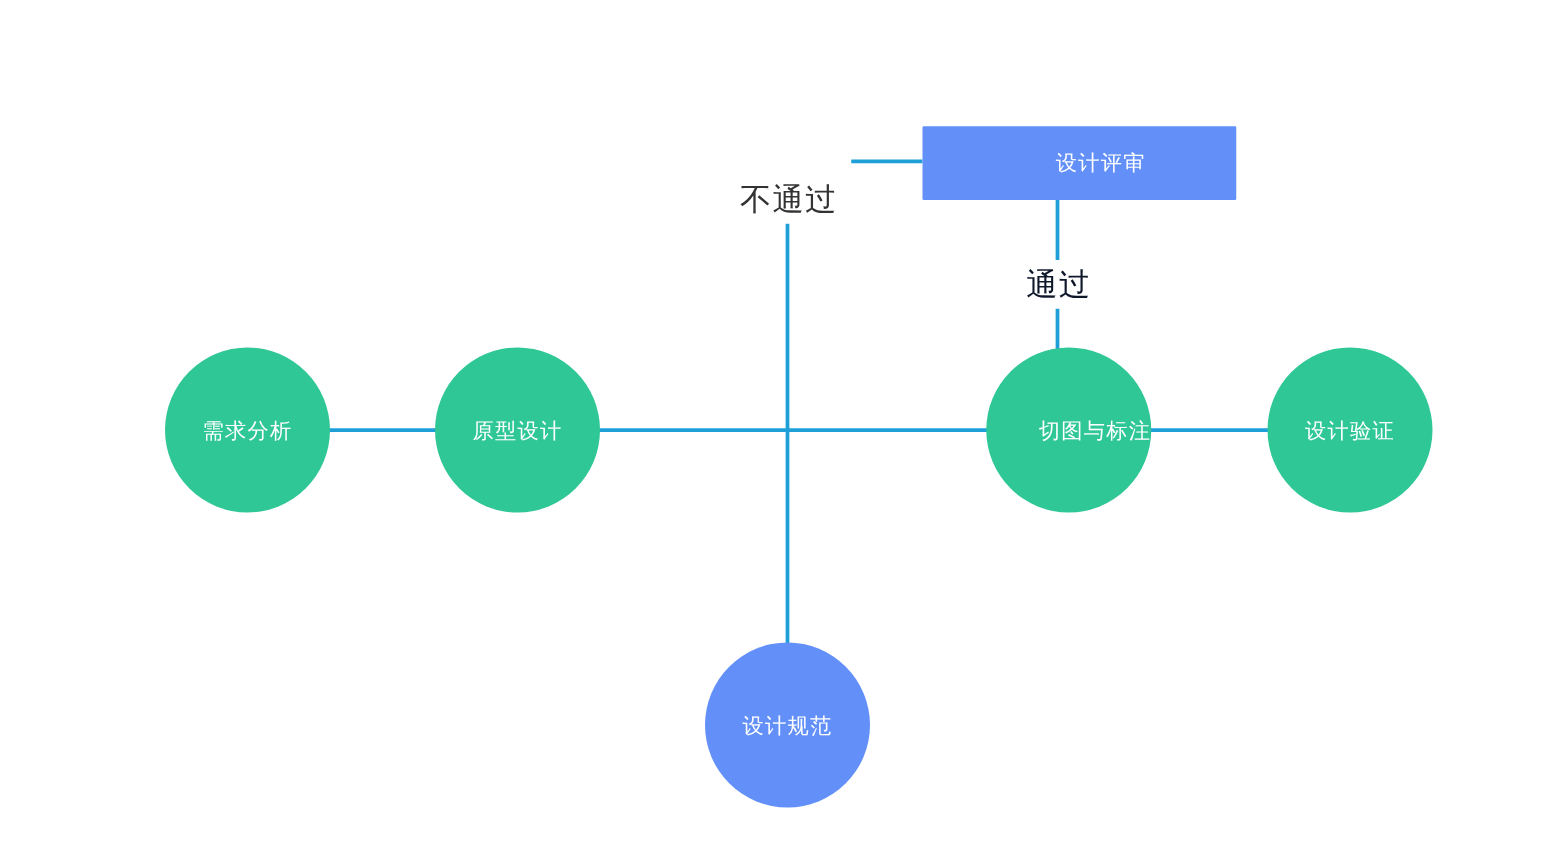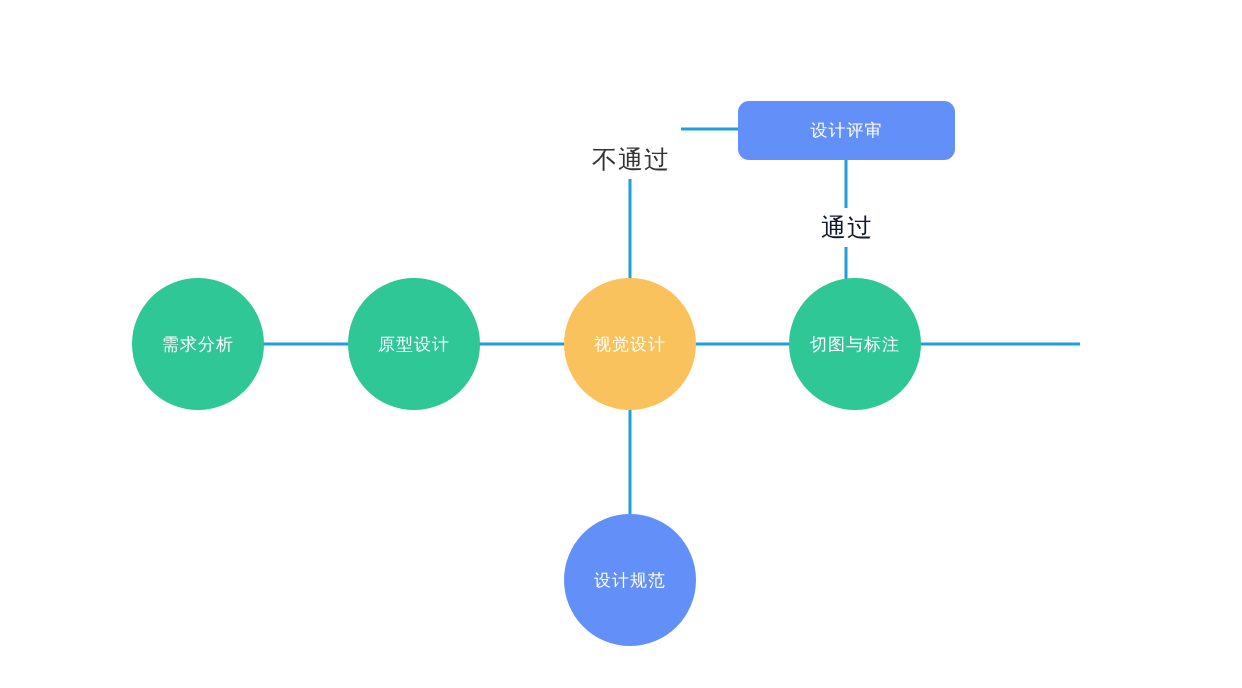--- a/index.html
+++ b/index.html
@@ -39,21 +39,22 @@
     text-align: center;
   }
   .node.circle {
     width: 132px;
     height: 132px;
     border-radius: 50%;
   }
   .node.rect {
     width: 217px;
     height: 59px;
-    border-radius: 11px;
+    border-radius: 1px;
+    padding-left: 34px;
   }
   .edge-label {
     position: absolute;
     z-index: 3;
     transform: translateX(-50%);
     background: #ffffff;
     padding: 3px 7px;
     font-size: 25px;
     letter-spacing: 1px;
     white-space: nowrap;
@@ -73,28 +74,28 @@
   </svg>
 
   <div class="node circle" style="left: 132px; top: 278px; background: rgb(47, 199, 149);">
     <span>需求分析</span>
   </div>
 
   <div class="node circle" style="left: 348px; top: 278px; background: rgb(47, 199, 149); align-items: center;">
     <span>原型设计</span>
   </div>
 
-  <div class="node circle" style="left: 564px; top: 278px; background: rgb(249, 194, 92);">
-    <span>视觉设计</span>
-  </div>
 
-  <div class="node circle" style="left: 789px; top: 278px; background: rgb(47, 199, 149);">
+  <div class="node circle" style="left: 789px; top: 278px; background: rgb(47, 199, 149); justify-content: flex-end;">
     <span>切图与标注</span>
   </div>
 
+  <div class="node circle" style="left: 1014px; top: 278px; background: rgb(47, 199, 149);">
+    <span>设计验证</span>
+  </div>
 
   <div class="node rect" style="left: 738px; top: 101px; background: rgb(98, 144, 248);">
     <span>设计评审</span>
   </div>
 
   <div class="node circle" style="left: 564px; top: 514px; background: rgb(98, 144, 248);">
     <span>设计规范</span>
   </div>
 
   <div class="edge-label" style="left: 631px; top: 140px; color: rgb(51, 51, 51);">不通过</div>

